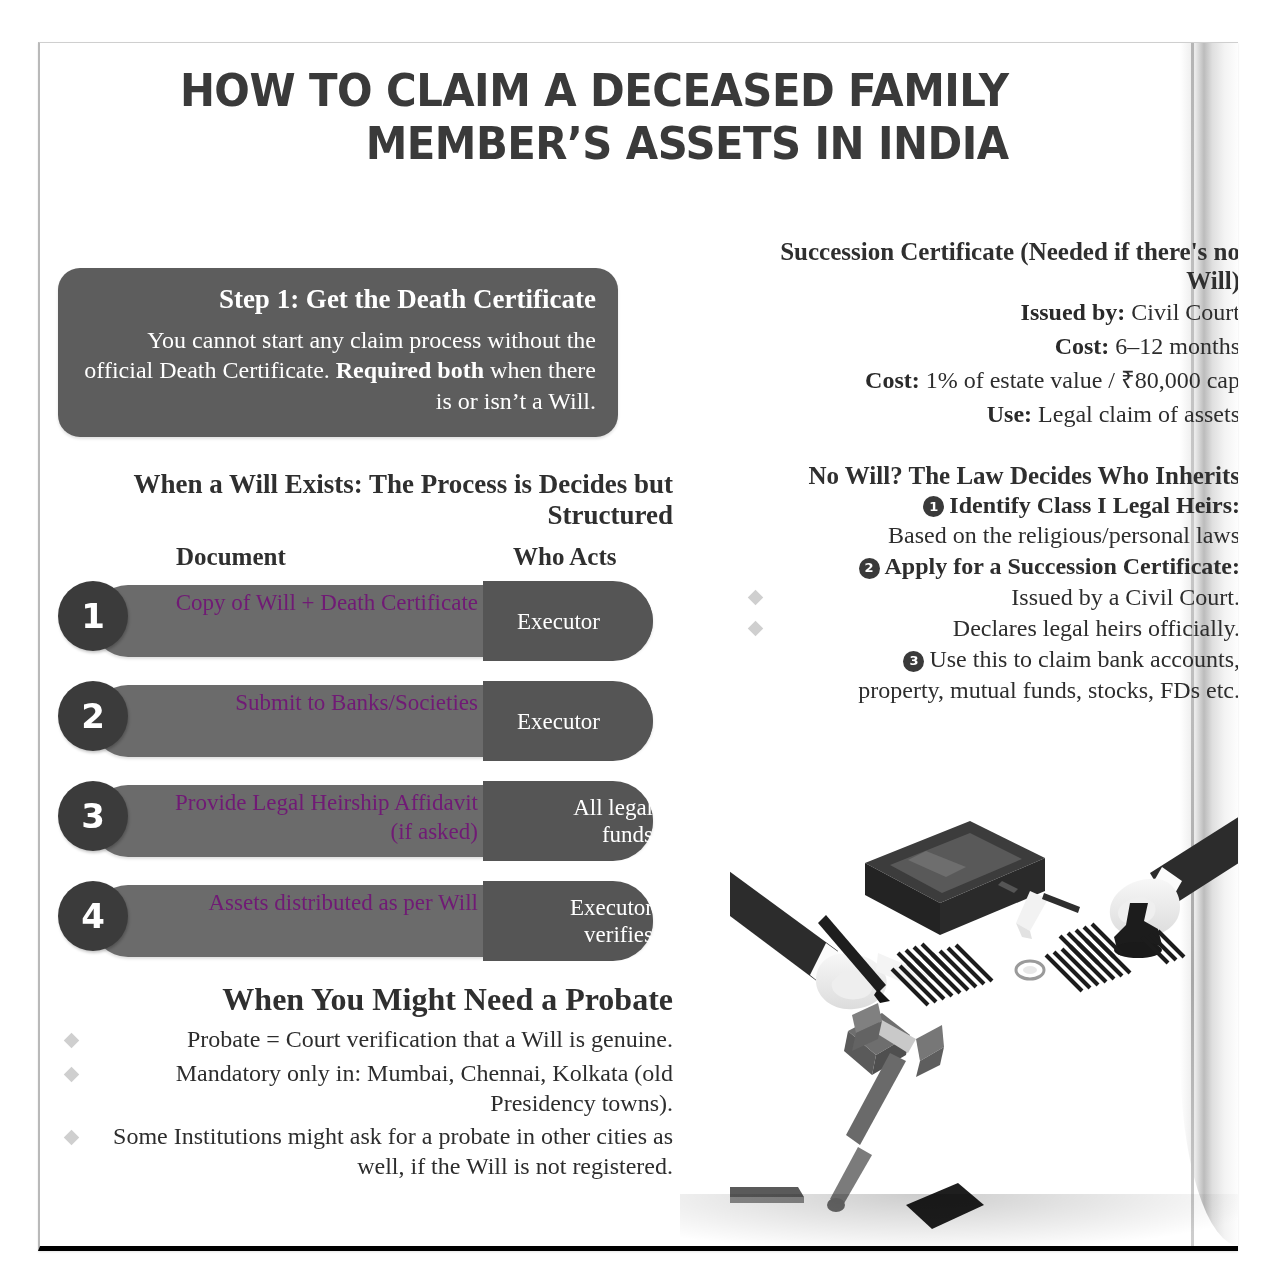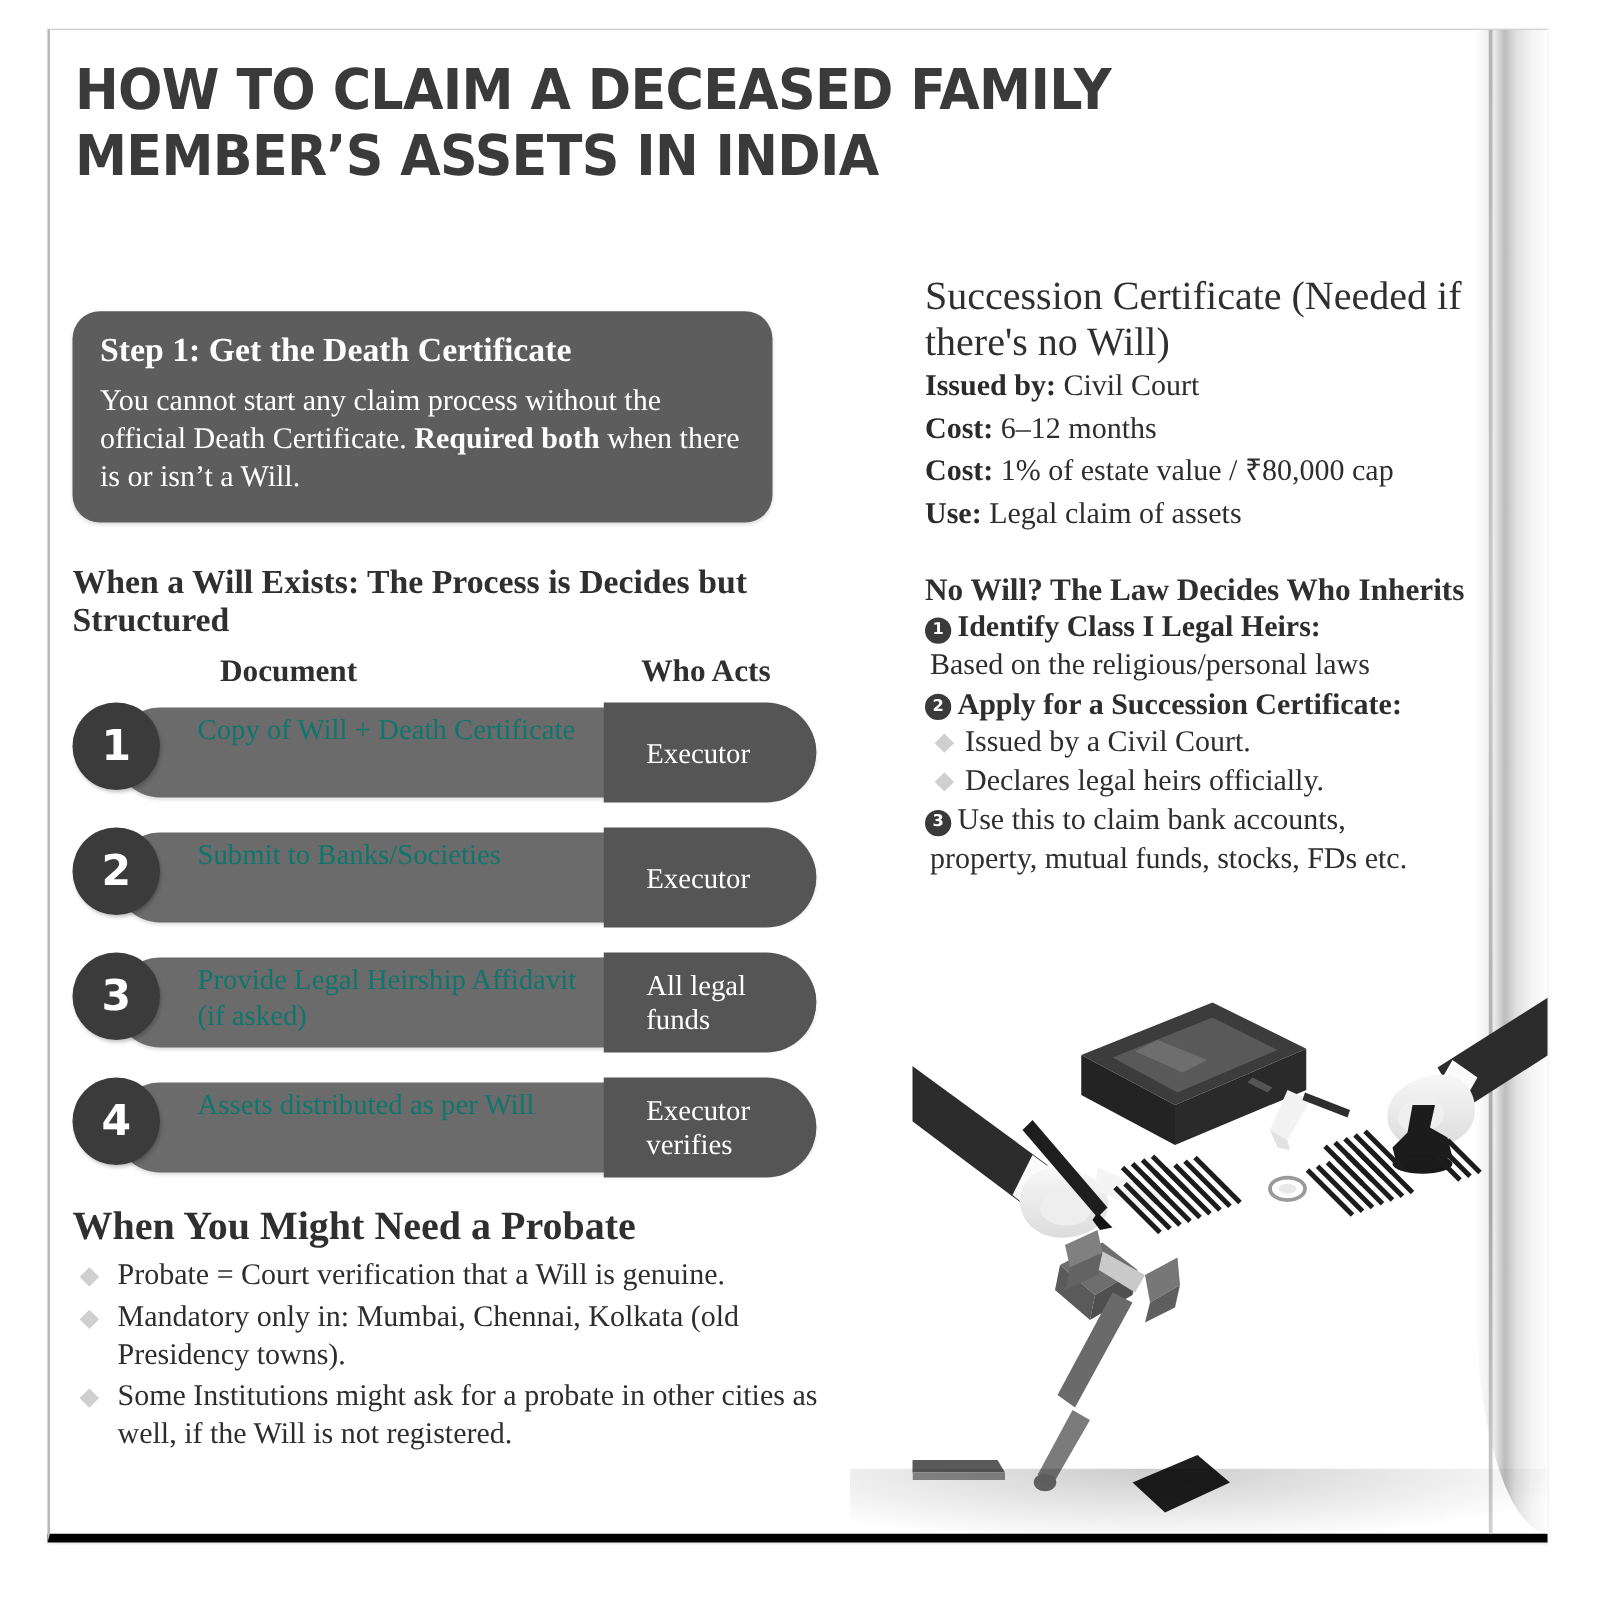--- a/index.html
+++ b/index.html
@@ -4,27 +4,28 @@
 <style>
   html,body{margin:0;padding:0;}
   body{
     width:1280px;height:1280px;overflow:hidden;background:#ffffff;
     font-family:"Liberation Serif", serif;
   }
   .stage{position:relative;width:1280px;height:1280px;}
 
   
   .sheet{
-    position:absolute;left:38px;top:23px;width:1198px;height:1203px;
+    position:absolute;left:38px;top:42px;width:1198px;height:1203px;
     background:#ffffff;
     border-left:2px solid #b9b9b9;
     border-top:1px solid #cfcfcf;
-    border-bottom:7px solid #000000;
+    border-bottom:5px solid #000000;
     box-shadow:0 1px 2px rgba(0,0,0,.10);
     overflow:hidden;
+    text-align:right;
   }
   
   .curl{
     position:absolute;right:-2px;top:0;width:60px;height:1203px;
     background:linear-gradient(to left,#ffffff 0%,#f3f3f3 26%,#dfdfdf 46%,#bcbcbc 60%,#e9e9e9 74%,#ffffff 100%);
     border-radius:0 0 0 100% / 0 0 0 16%;
     pointer-events:none;
   }
   .curl-line{
     position:absolute;right:44px;top:0;width:3px;height:1203px;
@@ -83,38 +84,38 @@
   }
   .row-num{
     position:absolute;left:0px;top:0;width:70px;height:70px;border-radius:50%;
     background:#3b3b3b;color:#ffffff;
     display:flex;align-items:center;justify-content:center;
     font-family:"DejaVu Sans", sans-serif;font-weight:bold;font-size:34px;
     box-shadow:1px 2px 3px rgba(0,0,0,.22);
   }
   .row-doc{
     position:absolute;left:100px;top:8px;width:320px;
-    color:#0f766e;font-size:23px;line-height:1.22;
+    color:#701a75;font-size:23px;line-height:1.22;
   }
 
   .probate{margin-top:22px;}
   .probate-head{font-size:32px;font-weight:bold;color:#2f2f2f;}
   .plist{margin-top:6px;}
   .pitem{
     position:relative;padding-left:36px;font-size:24px;line-height:1.26;
     color:#2d2d2d;margin-bottom:3px;
   }
   .dia{
     position:absolute;left:8px;top:11px;width:11px;height:11px;
     background:#cfcfcf;transform:rotate(45deg);
   }
 
   
   .right-col{position:absolute;left:700px;top:194px;width:500px;}
-  .rc-head{font-size:32px;font-weight:normal;color:#2f2f2f;line-height:1.16;}
+  .rc-head{font-size:25px;font-weight:bold;color:#2f2f2f;line-height:1.16;}
   .rc-line{font-size:24px;line-height:1.33;color:#2d2d2d;margin-top:2px;}
   .rc-line b{font-weight:bold;color:#2a2a2a;}
 
   .rc-head2{font-size:25px;font-weight:bold;color:#2f2f2f;line-height:1.16;margin-top:30px;}
 
   .nitem{position:relative;font-size:24px;line-height:1.27;color:#2d2d2d;}
   .nitem.bold{font-weight:bold;}
   .circ{
     display:inline-flex;align-items:center;justify-content:center;
     width:21px;height:21px;border-radius:50%;background:#3a3a3a;color:#fff;

